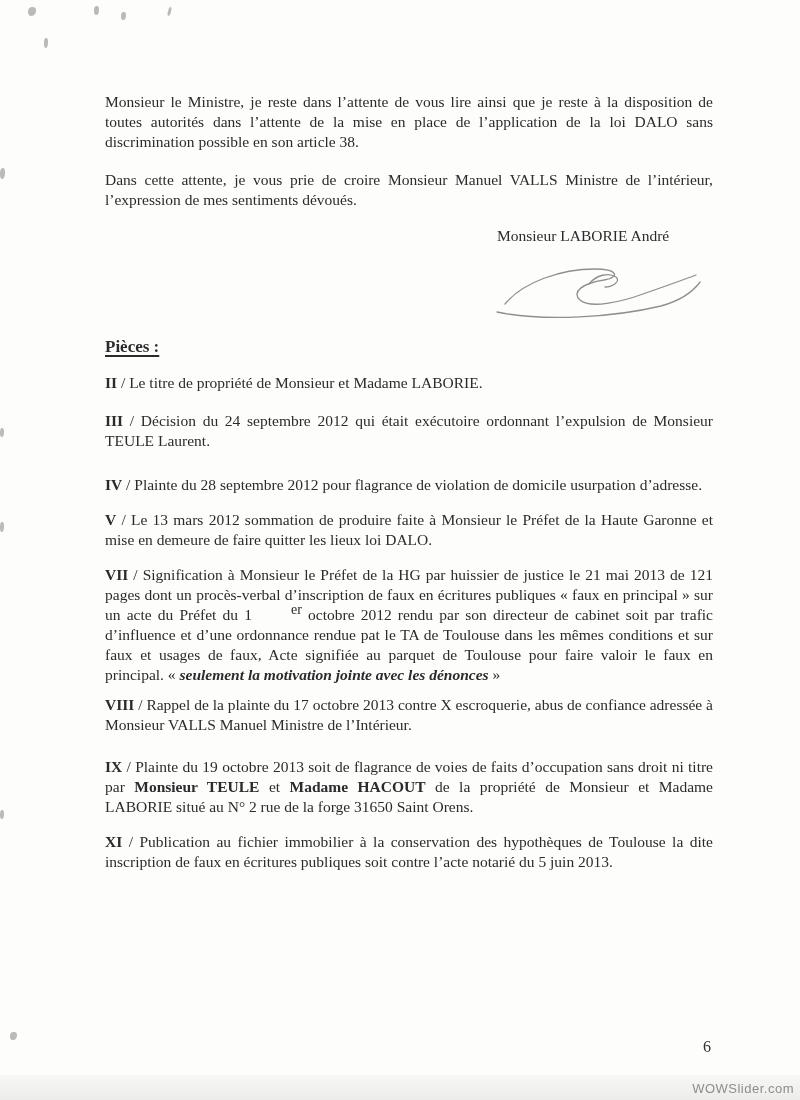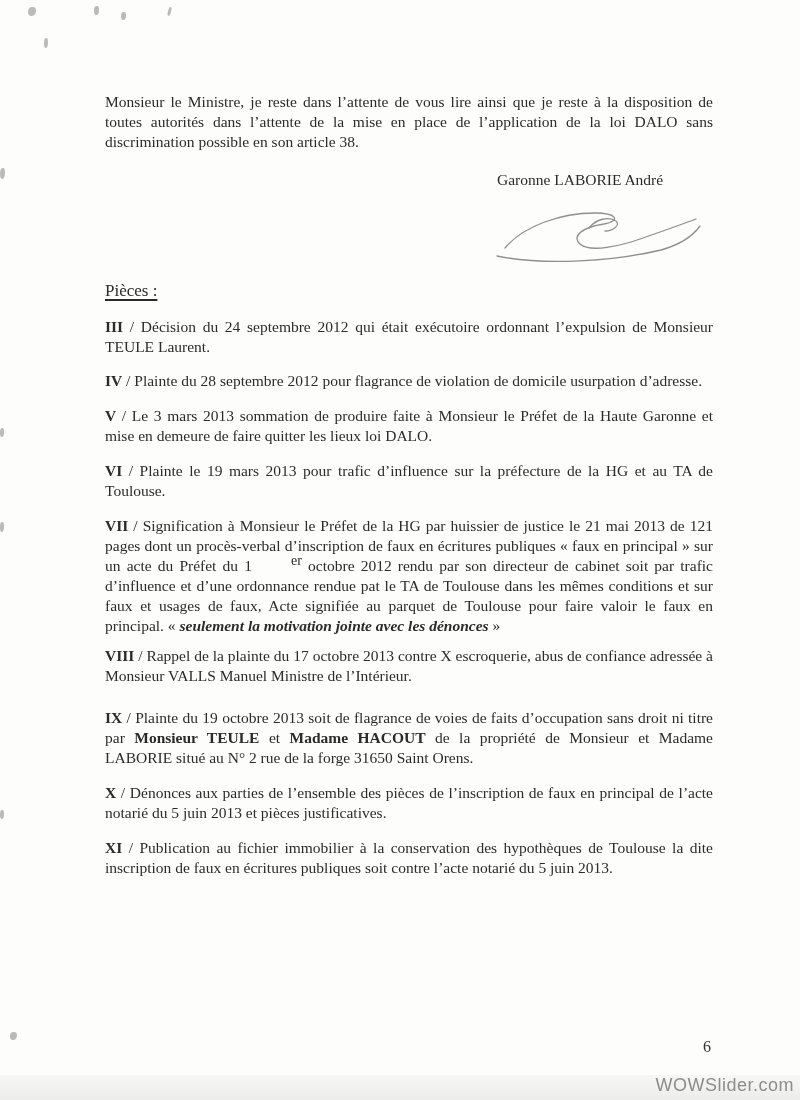--- a/index.html
+++ b/index.html
@@ -13,44 +13,44 @@
   }
   .content{
     position:absolute;left:105px;top:92px;width:608px;
     font-size:15.5px;line-height:20px;
   }
   .para{margin:0 0 18px 0;text-align:justify;}
   .para.p2{margin-bottom:16px;}
   .signatory{margin:0 0 0 392px;white-space:nowrap;}
   .signature-wrap{margin:8px 0 16px 388px;height:66px;}
   .heading{
-    font-weight:normal;font-size:17px;line-height:22px;
+    font-weight:bold;font-size:17px;line-height:22px;
     text-decoration:underline;text-decoration-thickness:2px;text-underline-offset:3px;
     margin:0 0 15px 0;
   }
   .item{margin:0 0 15px 0;text-align:justify;}
   .item.mb18{margin-bottom:18px;}
   .item.mb17{margin-bottom:22px;}
-  .item.mb14{margin-bottom:14px;}
+  .item.mb14{margin-bottom:24px;}
   .item.mb10{margin-bottom:10px;}
   .rn{font-weight:bold;}
   .quote{font-weight:bold;font-style:italic;}
   sup{font-size:14px;line-height:0;margin-left:39px;}
   .page-number{
     position:absolute;left:703px;top:1038px;
     font-size:16px;color:#333;
   }
   .bottom-strip{
     position:absolute;left:0;bottom:0;width:800px;height:25px;
     background:linear-gradient(to bottom,#f7f7f5,#ececea);
   }
   .watermark{
     position:absolute;right:6px;bottom:4px;
     font-family:"Liberation Sans","DejaVu Sans",sans-serif;
-    font-size:18px;color:#8d8d89;letter-spacing:0.5px;
+    font-size:13px;color:#8d8d89;letter-spacing:0.5px;
   }
   .speck{position:absolute;background:#a3a3a1;border-radius:50% 40% 55% 45%;opacity:.75;}
   .sig-svg path{fill:none;stroke:#8f8f8f;stroke-width:1.3;stroke-linecap:round;}
 </style>
 </head>
 <body>
 
 <div class="page">
 
   <div class="speck" style="left:28px;top:7px;width:8px;height:9px;"></div>
@@ -61,50 +61,50 @@
   <div class="speck" style="left:0px;top:168px;width:5px;height:11px;"></div>
   <div class="speck" style="left:0px;top:428px;width:4px;height:9px;"></div>
   <div class="speck" style="left:0px;top:522px;width:4px;height:10px;"></div>
   <div class="speck" style="left:0px;top:810px;width:4px;height:9px;"></div>
   <div class="speck" style="left:10px;top:1032px;width:7px;height:8px;"></div>
 
   <div class="content">
 
     <p class="para">Monsieur le Ministre, je reste dans l’attente de vous lire ainsi que je reste à la disposition de toutes autorités dans l’attente de la mise en place de l’application de la loi DALO sans discrimination possible en son article 38.</p>
 
+    <p class="para p2">Dans cette attente, je vous prie de croire Monsieur Manuel VALLS Ministre de l’intérieur, l’expression de mes sentiments dévoués.</p>
 
-    <div class="signatory">Garonne LABORIE André</div>
+    <div class="signatory">Monsieur LABORIE André</div>
 
     <div class="signature-wrap">
       <svg class="sig-svg" width="215" height="66" viewBox="0 0 215 66">
         <path d="M12,50 C30,28 68,15 102,15 C124,15 128,23 111,26 C90,29 78,38 87,46 C97,55 128,48 150,40 C170,33 190,26 203,21"></path>
         <path d="M96,30 C103,21 116,18 123,23 C128,27 120,33 112,33"></path>
         <path d="M4,58 C52,68 122,63 168,52 C186,47 199,39 207,28"></path>
       </svg>
     </div>
 
     <div class="heading">Pièces :</div>
 
 
+    <p class="item mb18"><b class="rn">II</b><span> / </span><span>Le titre de propriété de Monsieur et Madame LABORIE.</span></p>
 
     <p class="item mb14"><b class="rn">III</b><span> / </span><span>Décision du 24 septembre 2012 qui était exécutoire ordonnant l’expulsion de Monsieur TEULE Laurent.</span></p>
 
     <p class="item"><b class="rn">IV</b><span> / </span><span>Plainte du 28 septembre 2012 pour flagrance de violation de domicile usurpation d’adresse.</span></p>
 
-    <p class="item"><b class="rn">V</b><span> / </span><span>Le 3 mars 2013 sommation de produire faite à Monsieur le Préfet de la Haute Garonne et mise en demeure de faire quitter les lieux loi DALO.</span></p>
+    <p class="item"><b class="rn">V</b><span> / </span><span>Le 13 mars 2012 sommation de produire faite à Monsieur le Préfet de la Haute Garonne et mise en demeure de faire quitter les lieux loi DALO.</span></p>
 
-    <p class="item"><b class="rn">VI</b><span> / </span><span>Plainte le 19 mars 2013 pour trafic d’influence sur la préfecture de la HG et au TA de Toulouse.</span></p>
 
     <p class="item mb10"><b class="rn">VII</b><span> / </span><span>Signification à Monsieur le Préfet de la HG par huissier de justice le 21 mai 2013 de 121 pages dont un procès-verbal d’inscription de faux en écritures publiques «  faux en principal » sur un acte du Préfet du 1</span><sup>er</sup><span> octobre 2012 rendu par son directeur de cabinet soit par trafic d’influence et d’une ordonnance rendue pat le TA de Toulouse dans les mêmes conditions et sur faux et usages de faux, Acte signifiée au parquet de Toulouse pour faire valoir le faux en principal. « </span><span class="quote">seulement la motivation jointe  avec les dénonces</span><span> »</span></p>
 
     <p class="item mb17"><b class="rn">VIII</b><span> / </span><span>Rappel de la plainte du 17 octobre 2013 contre X escroquerie, abus de confiance adressée  à Monsieur VALLS Manuel Ministre de l’Intérieur.</span></p>
 
     <p class="item"><b class="rn">IX</b><span> / </span><span>Plainte du 19 octobre 2013 soit de flagrance de voies de faits d’occupation sans droit ni titre par </span><b>Monsieur TEULE</b><span> et </span><b>Madame HACOUT</b><span> de la propriété de Monsieur et Madame LABORIE situé au N° 2 rue de la forge 31650 Saint Orens.</span></p>
 
-    <p class="item"><b class="rn">X</b><span> / </span><span>Dénonces aux parties de l’ensemble des pièces de l’inscription de faux en principal de l’acte notarié du 5 juin 2013 et pièces justificatives.</span></p>
 
     <p class="item"><b class="rn">XI</b><span> / </span><span>Publication au fichier immobilier à la conservation des hypothèques de Toulouse la dite inscription de faux en écritures publiques soit contre l’acte notarié du 5 juin 2013.</span></p>
 
   </div>
 
   <div class="page-number">6</div>
 
   <div class="bottom-strip"></div>
   <div class="watermark">WOWSlider.com</div>
 

